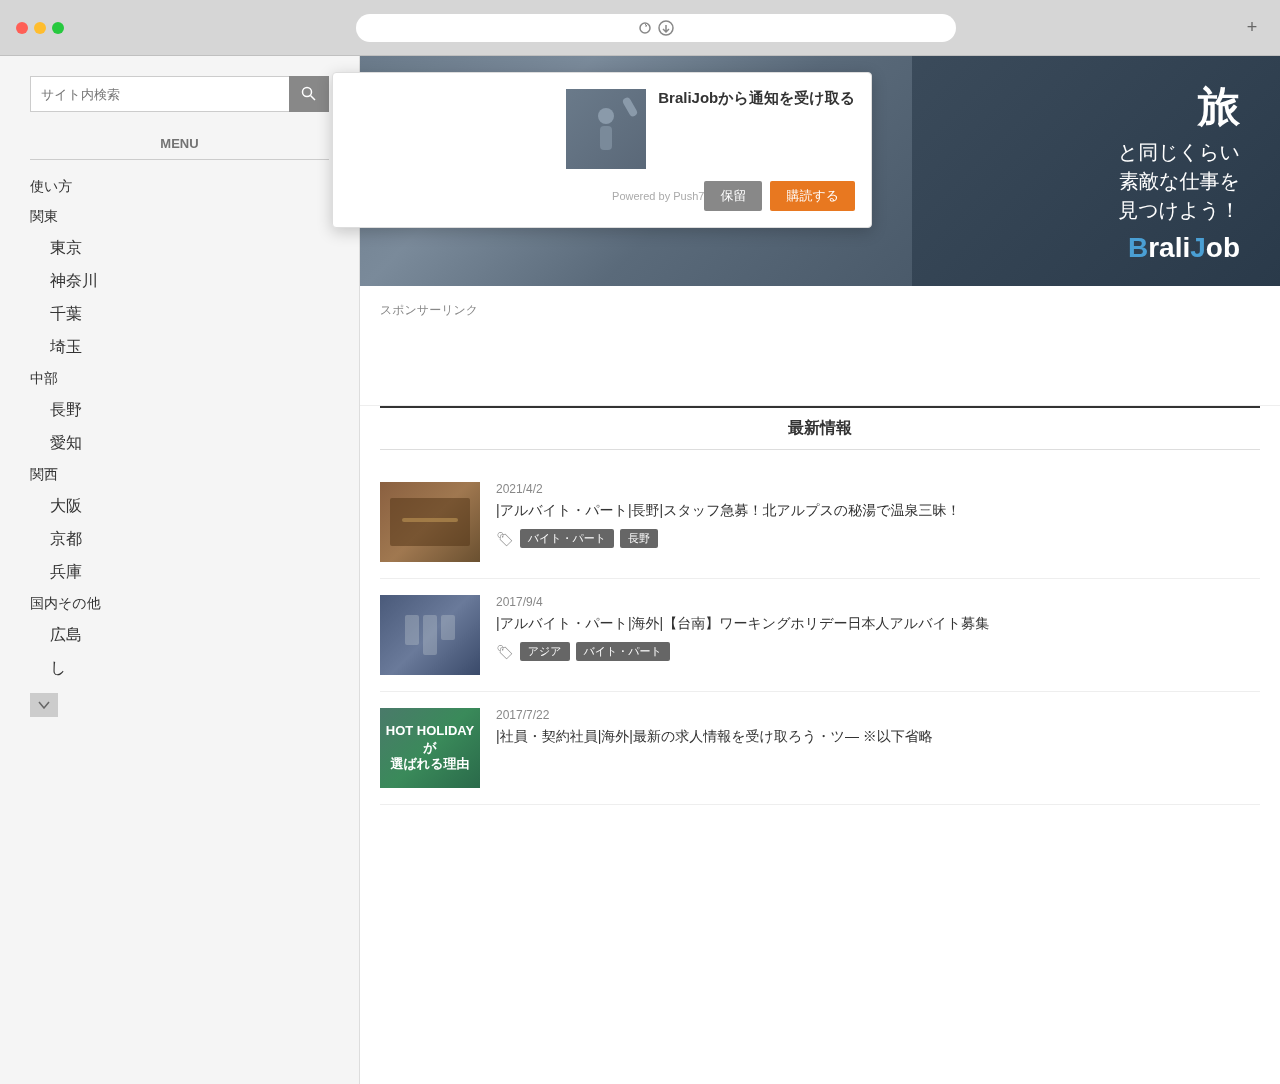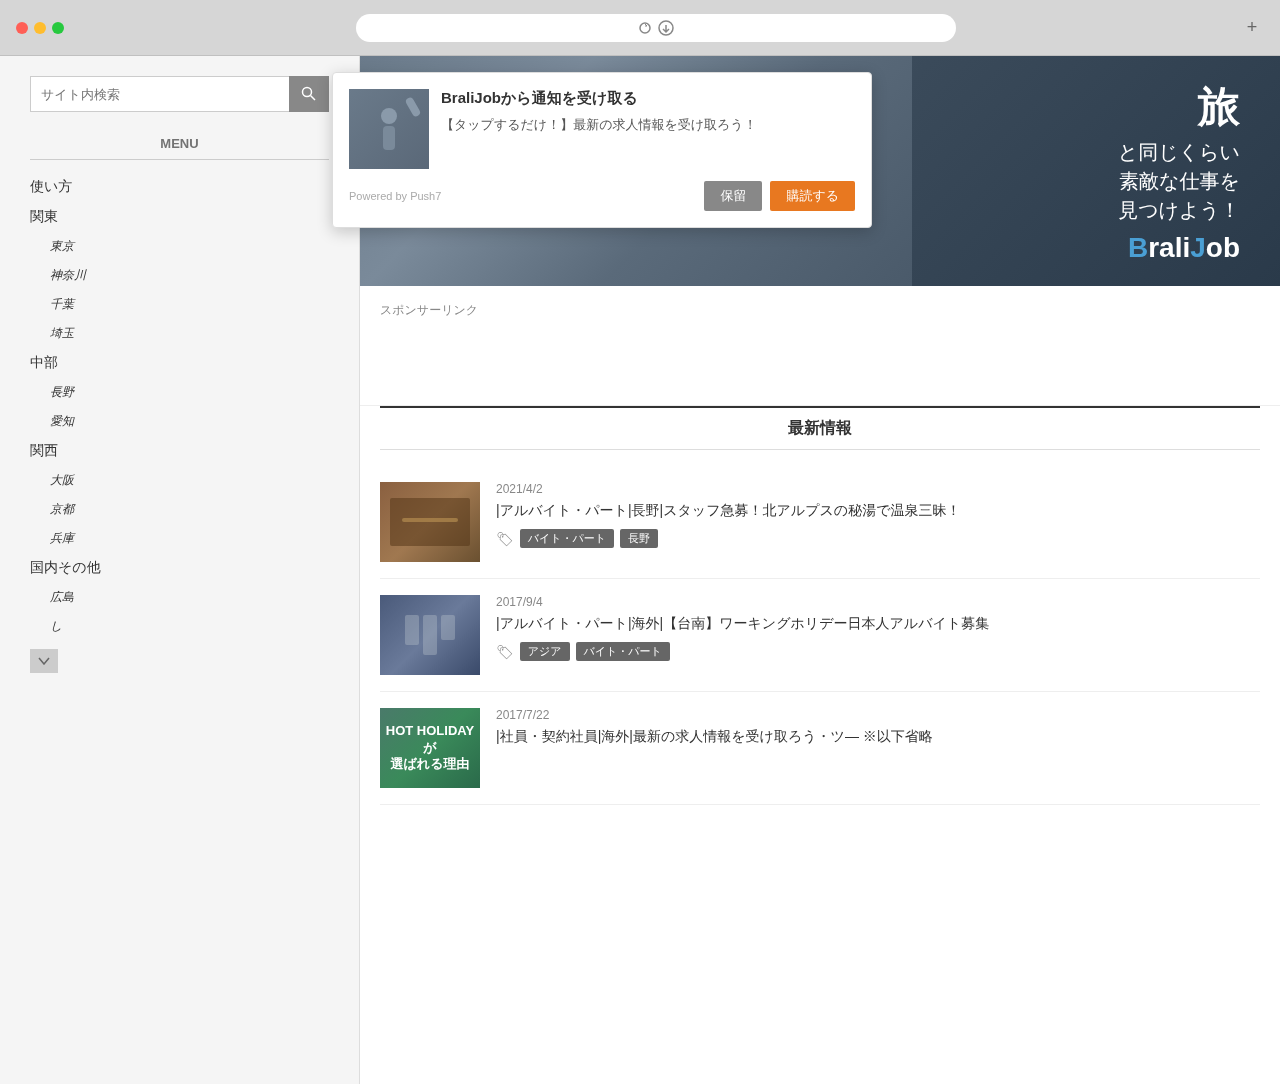--- a/index.html
+++ b/index.html
@@ -106,22 +106,21 @@
 
     .menu-item {
       font-size: 14px;
       color: #333;
       padding: 6px 0;
       cursor: pointer;
       display: block;
     }
     .menu-item.level2 {
       padding-left: 20px;
-      font-size: 12px;
-      font-style: italic;
+      font-size: 16px;
     }
 
     .scroll-down-btn {
       width: 28px; height: 24px;
       background: #ccc;
       border: none;
       cursor: pointer;
       display: flex; align-items: center; justify-content: center;
       font-size: 12px;
       margin-top: 8px;
@@ -281,20 +280,21 @@
       width: 540px;
       background: white;
       border: 1px solid #ddd;
       border-radius: 4px;
       box-shadow: 0 4px 16px rgba(0,0,0,0.2);
       z-index: 100;
       padding: 16px;
       display: flex;
       flex-direction: column;
       gap: 12px;
+      align-items: flex-end;
     }
     .popup-header {
       display: flex;
       gap: 12px;
       align-items: flex-start;
     }
     .popup-image {
       width: 80px;
       height: 80px;
       background: linear-gradient(135deg, #7a8a9a, #5a6878);
@@ -513,21 +513,20 @@
 
         <div style="display:flex;flex-direction:column;align-items:center;gap:2px;">
           <div style="width:16px;height:16px;background:#8a9aaa;border-radius:50%;"></div>
           <div style="width:12px;height:24px;background:#7a8a9a;border-radius:4px;"></div>
           <div style="position:absolute;top:8px;right:12px;width:8px;height:20px;background:#8a9aaa;border-radius:4px;transform:rotate(-30deg);"></div>
         </div>
       </div>
     </div>
     <div class="popup-text-area">
       <div class="popup-title">BraliJobから通知を受け取る</div>
-      <div class="popup-body">【タップするだけ！】最新の求人情報を受け取ろう！</div>
     </div>
   </div>
   <div class="popup-footer">
     <span class="popup-powered">Powered by Push7</span>
     <div class="popup-buttons">
       <button class="popup-btn-block popup-btn-block-gray">保留</button>
       <button class="popup-btn-block popup-btn-block-orange">購読する</button>
     </div>
   </div>
 </div>

